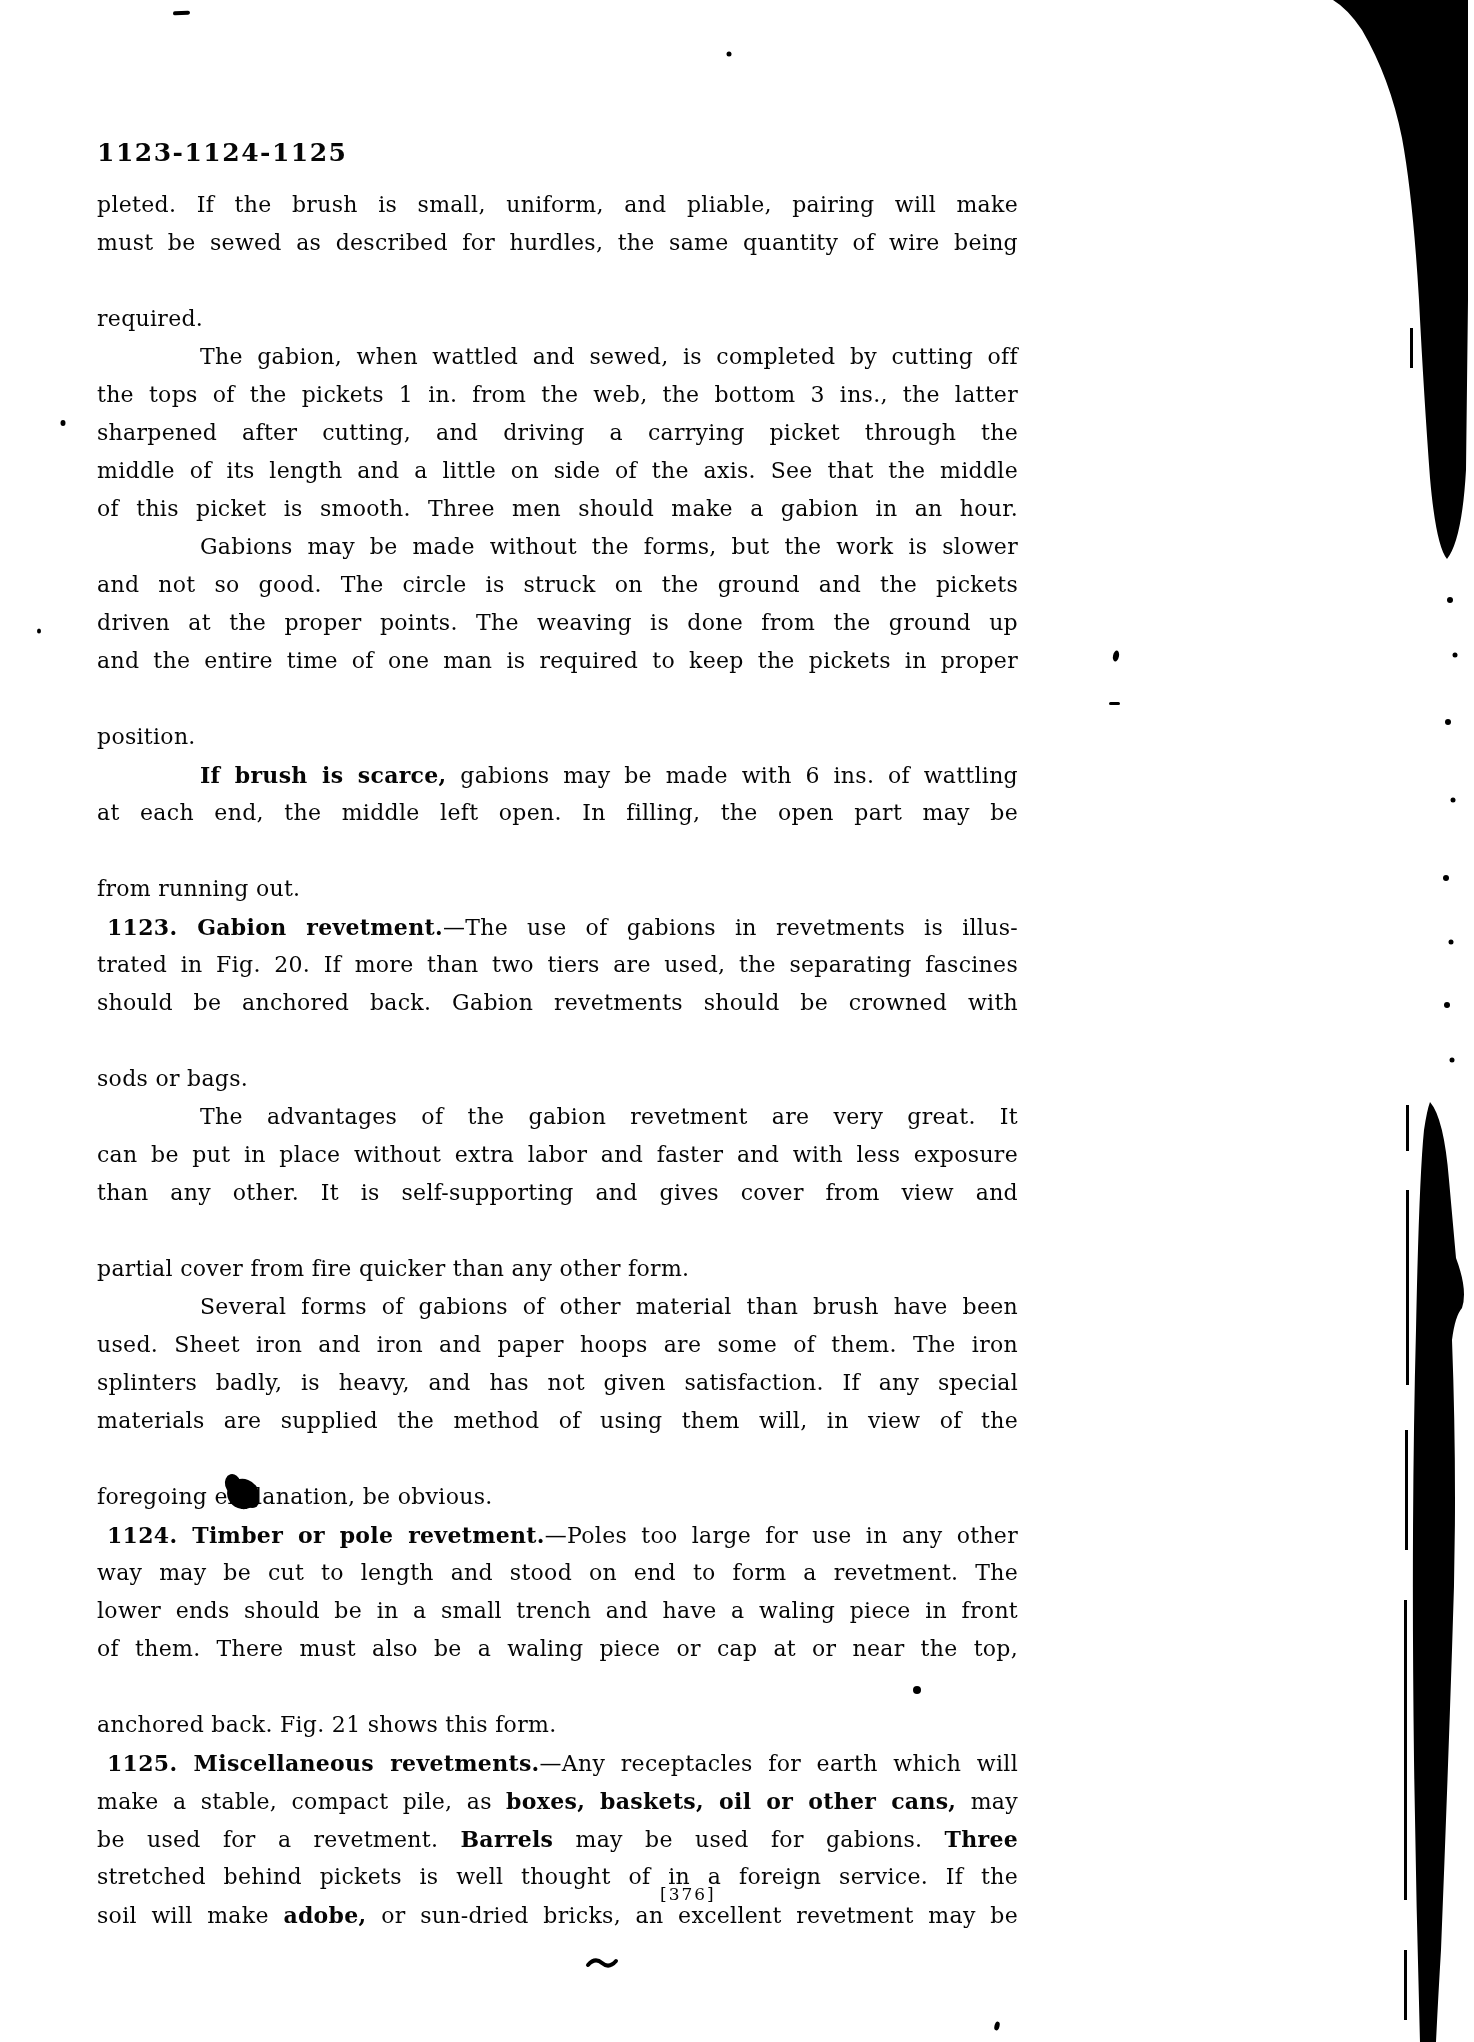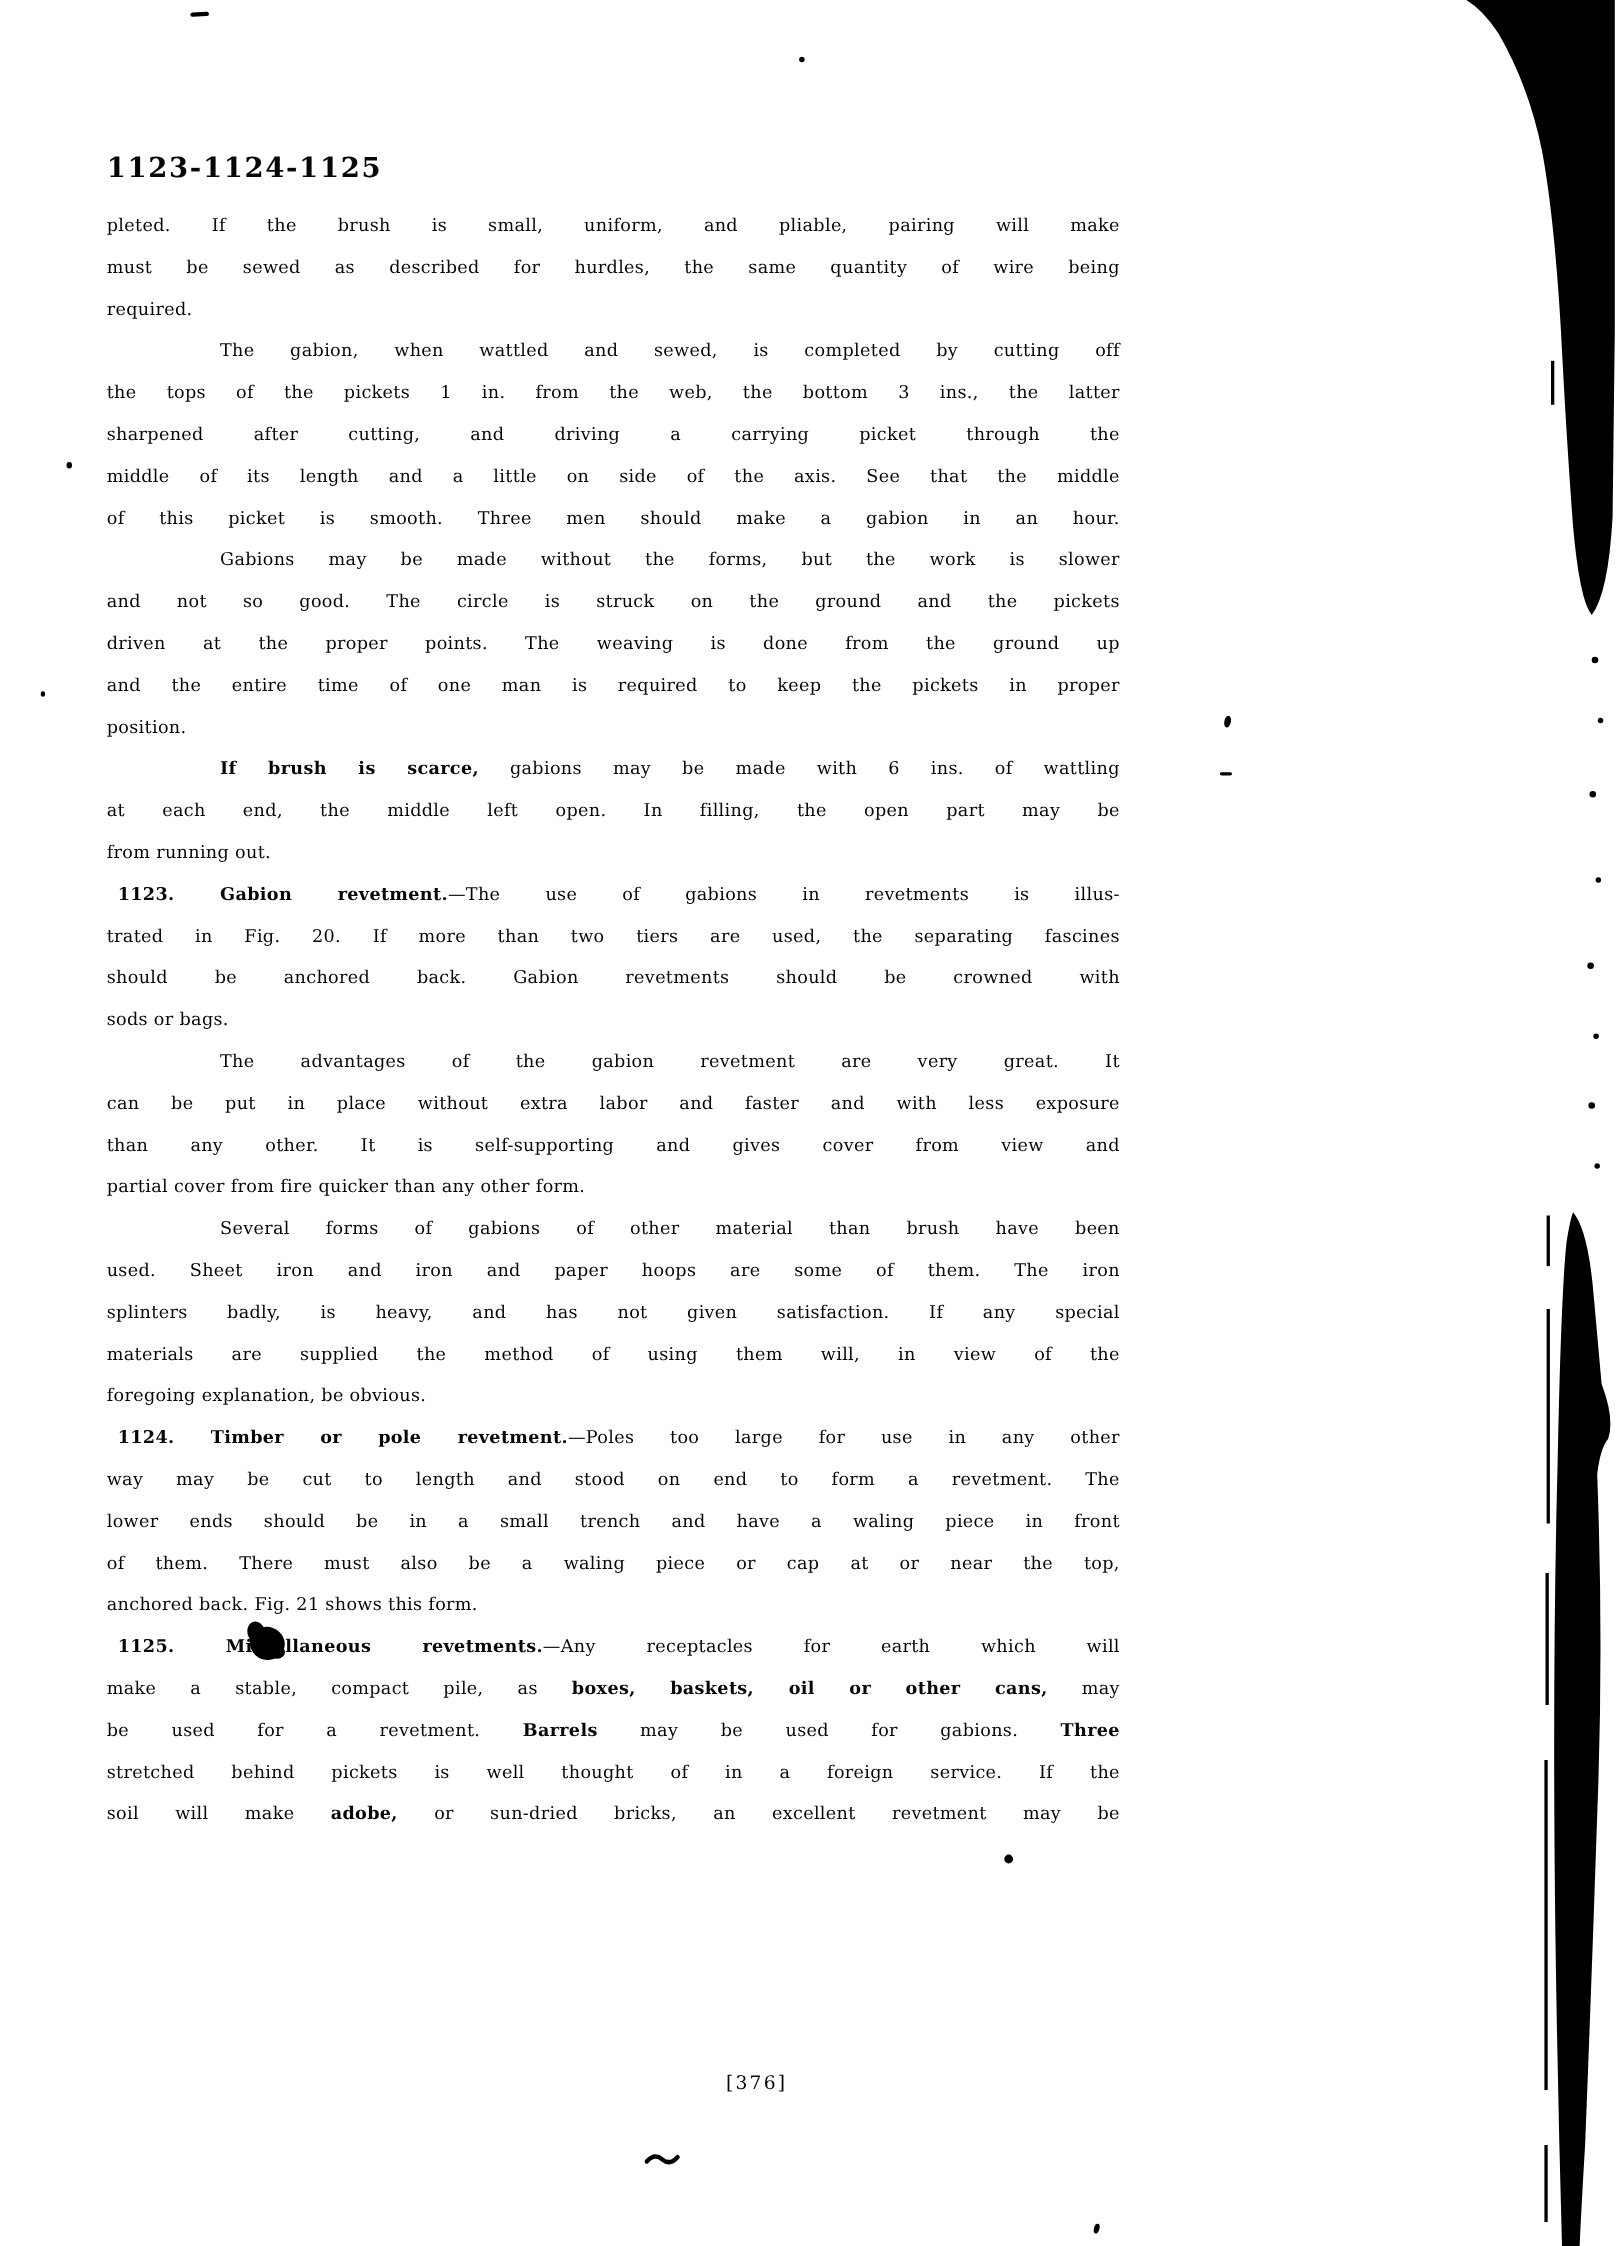--- a/index.html
+++ b/index.html
@@ -14,26 +14,26 @@
   .page-header {
     position: absolute; left: 97px; top: 138px;
     font-size: 25px; font-weight: bold; letter-spacing: 1.5px;
     white-space: nowrap;
   }
   .page-text {
     position: absolute; left: 97px; top: 186px; width: 921px;
   }
   .line {
     height: 38px; line-height: 38px;
-    font-size: 16px; letter-spacing: 0.3px;
+    font-size: 22px; letter-spacing: 0.3px;
     text-align: justify;
     text-align-last: justify;
     overflow: visible;
   }
-  .line.last { text-align-last: left; }
+  .line.last { text-align-last: left; margin-top: 38px; }
   .line b { font-weight: bold; }
   .page-footer {
     position: absolute; left: 660px; top: 1884px;
     font-size: 17px; letter-spacing: 2px;
   }
   #artifact-svg {
     position: absolute; left: 0; top: 0;
     pointer-events: none; z-index: 5;
   }
 </style>

